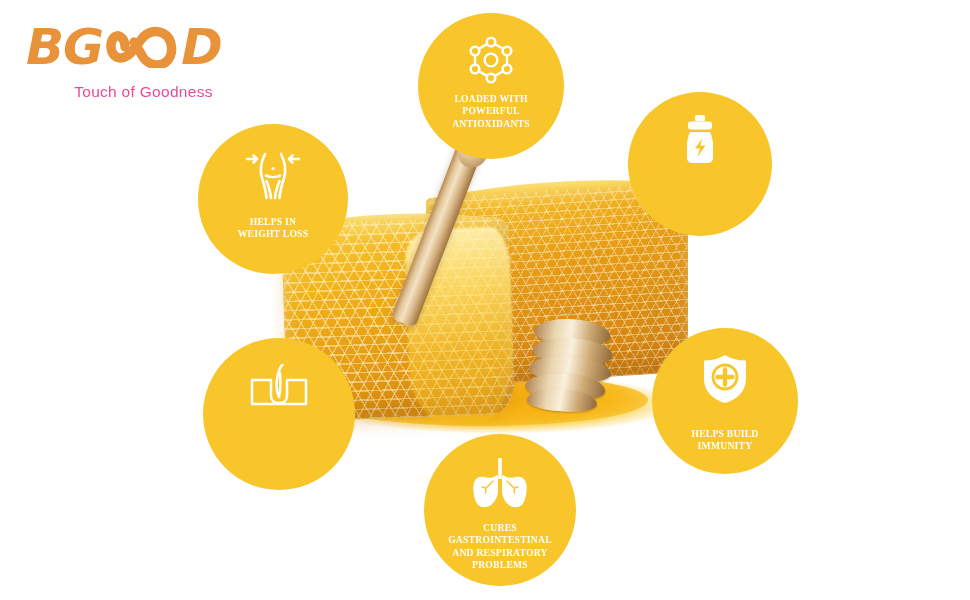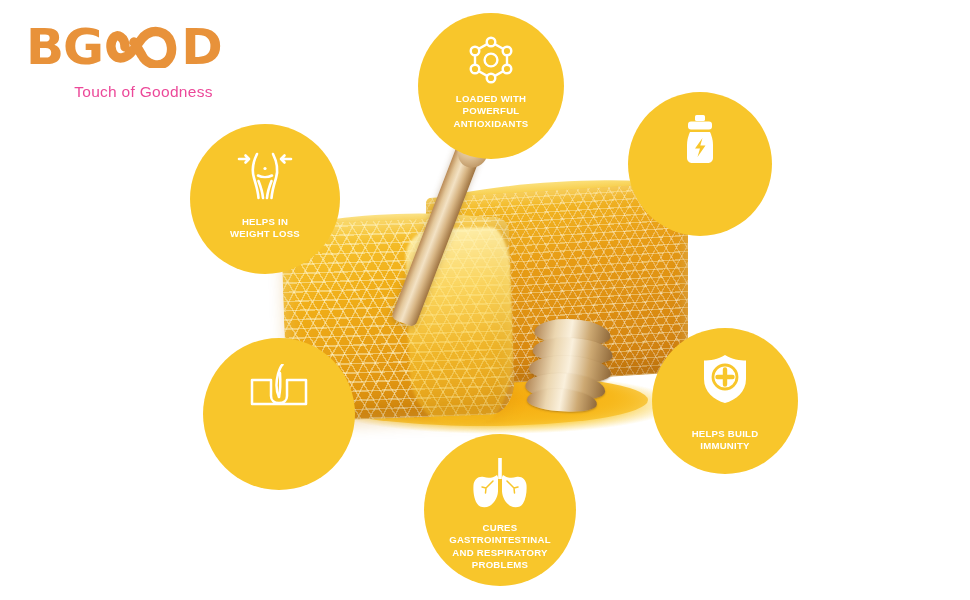--- a/index.html
+++ b/index.html
@@ -13,20 +13,21 @@
     position:relative;
     width:970px; height:600px;
     background:#ffffff;
   }
 
   
   #logo-block { position:absolute; left:26px; top:22px; width:260px; }
   #logo-wordmark {
     display:flex; align-items:center; gap:0px;
     height:50px;
+    font-style:italic;
   }
   .logo-letters {
     font-family:"DejaVu Sans", sans-serif;
     font-weight:bold;
     font-size:50px;
     letter-spacing:-1px;
     color:#E8923A;
     line-height:50px;
   }
   #logo-infinity { display:block; margin:0 1px; }
@@ -144,34 +145,34 @@
   }
   .badge-icon {
     margin-top:20px;
     width:50px; height:50px;
     display:flex; align-items:center; justify-content:center;
   }
   .badge-icon svg { display:block; }
   .badge-label {
     margin-top:8px;
     color:#FFFFFF;
-    font-family:Liberation Sans, sans-serif;
+    font-family:Liberation Serif, serif;
     font-weight:bold;
     font-size:9.6px;
     line-height:12.4px;
     letter-spacing:0.25px;
     text-align:center;
     text-transform:uppercase;
     width:140px;
     white-space:pre-line;
   }
 
   #badge-antioxidants { left:418px; top:13px;  width:146px; height:146px; }
   #badge-energy       { left:628px; top:92px;  width:144px; height:144px; }
-  #badge-weight       { left:190px; top:124px; width:150px; height:150px; }
+  #badge-weight       { left:198px; top:124px; width:150px; height:150px; }
   #badge-skin         { left:203px; top:338px; width:152px; height:152px; }
   #badge-immunity     { left:652px; top:328px; width:146px; height:146px; }
   #badge-gastro       { left:424px; top:434px; width:152px; height:152px; }
 
   #badge-antioxidants .badge-icon { margin-top:22px; }
   #badge-energy .badge-icon       { margin-top:22px; }
   #badge-weight .badge-icon       { margin-top:26px; width:58px; height:52px; }
   #badge-skin .badge-icon         { margin-top:26px; width:60px; height:46px; }
   #badge-immunity .badge-icon     { margin-top:26px; }
   #badge-gastro .badge-icon       { margin-top:24px; width:58px; height:52px; }

